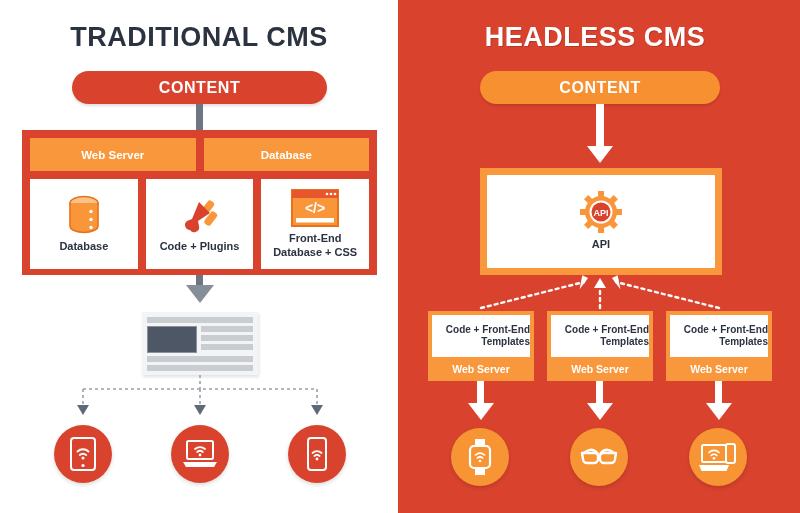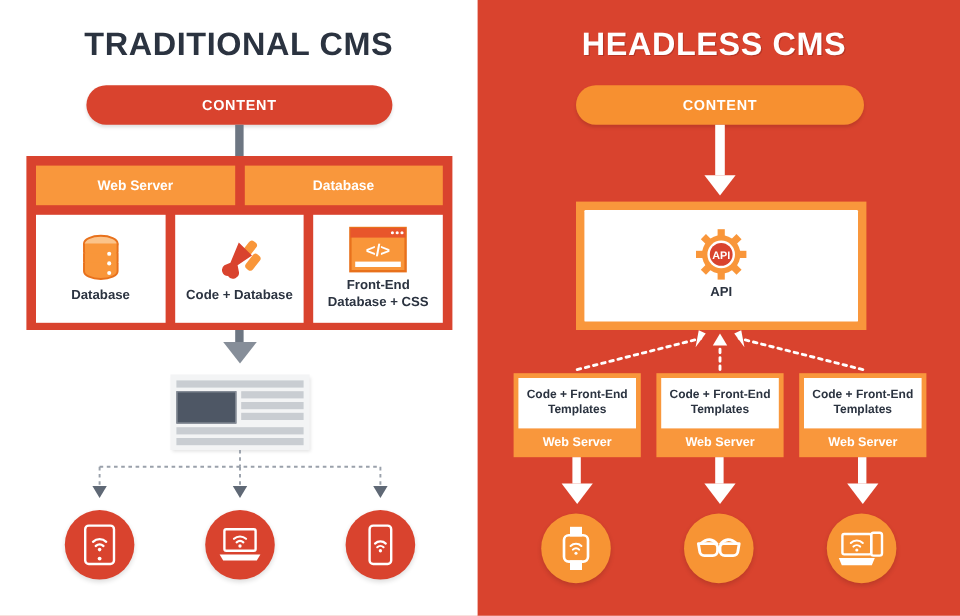--- a/index.html
+++ b/index.html
@@ -21,21 +21,21 @@
     font-weight:bold;letter-spacing:.5px;
   }
   .title-left{top:22px;font-size:27px;color:#2b3340;}
   .title-right{top:22px;font-size:27px;color:#ffffff;
     text-shadow:1px 1px 0 rgba(120,30,20,.35);}
 
   
   .pill{
     position:absolute;height:33px;border-radius:17px;
     display:flex;align-items:center;justify-content:center;
-    color:#fff;font-weight:bold;font-size:12px;letter-spacing:.6px;
+    color:#fff;font-weight:bold;font-size:16px;letter-spacing:.6px;
     box-shadow:0 2px 3px rgba(0,0,0,.13);
   }
   .pill-left{left:72px;top:71px;width:255px;background:#d9432e;}
   .pill-right{left:480px;top:71px;width:240px;background:#f79030;}
 
   
   .vbar{position:absolute;background:#6d7682;}
   .arrow-down-gray{
     position:absolute;width:0;height:0;
     border-left:14px solid transparent;border-right:14px solid transparent;
@@ -96,21 +96,21 @@
   .circle-red{background:#d9432e;}
   .circle-orange{background:#f79434;}
 
   
   .ws{
     position:absolute;top:311px;width:106px;height:70px;background:#f9973c;
     box-sizing:border-box;padding:4px;display:flex;flex-direction:column;gap:3px;
   }
   .ws-top{
     flex:1;background:#fff;display:flex;align-items:center;justify-content:center;
-    font-size:10px;font-weight:bold;color:#2b3340;text-align:center;line-height:1.25;
+    font-size:10px;font-weight:bold;color:#2b3340;text-align:right;line-height:1.25;
   }
   .ws-foot{
     height:17px;display:flex;align-items:center;justify-content:center;
     color:#fff;font-size:10.5px;font-weight:bold;
   }
 
   svg{display:block;overflow:visible;}
   .dots{position:absolute;left:0;top:0;pointer-events:none;}
 </style>
 </head>
@@ -149,21 +149,21 @@
         </div>
 
         <div class="white-cell">
           <span>
             <svg width="40" height="40" viewBox="0 0 40 40">
               <rect x="24" y="5" width="7.5" height="15" rx="3" fill="#f9963a" transform="rotate(38 27.7 12.5)"></rect>
               <rect x="27" y="16" width="7.5" height="15" rx="3" fill="#f9963a" transform="rotate(38 30.7 23.5)"></rect>
               <path d="M19 7 L30 18 L18 26 L19 31 a5 5 0 0 1 -9 4 a5 5 0 0 1 -3 -9 L12 24 Z" fill="#d9432e"></path>
             </svg>
           </span>
-          <div class="cell-label">Code + Database</div>
+          <div class="cell-label">Code + Plugins</div>
         </div>
 
         <div class="white-cell">
           <span>
             <svg width="48" height="38" viewBox="0 0 48 38">
               <rect x="1" y="1" width="46" height="36" fill="#f9963a" stroke="#e8711c" stroke-width="2"></rect>
               <rect x="1" y="1" width="46" height="8" fill="#e8562b"></rect>
               <circle cx="36" cy="5" r="1.3" fill="#fff"></circle>
               <circle cx="40" cy="5" r="1.3" fill="#fff"></circle>
               <circle cx="44" cy="5" r="1.3" fill="#fff"></circle>

